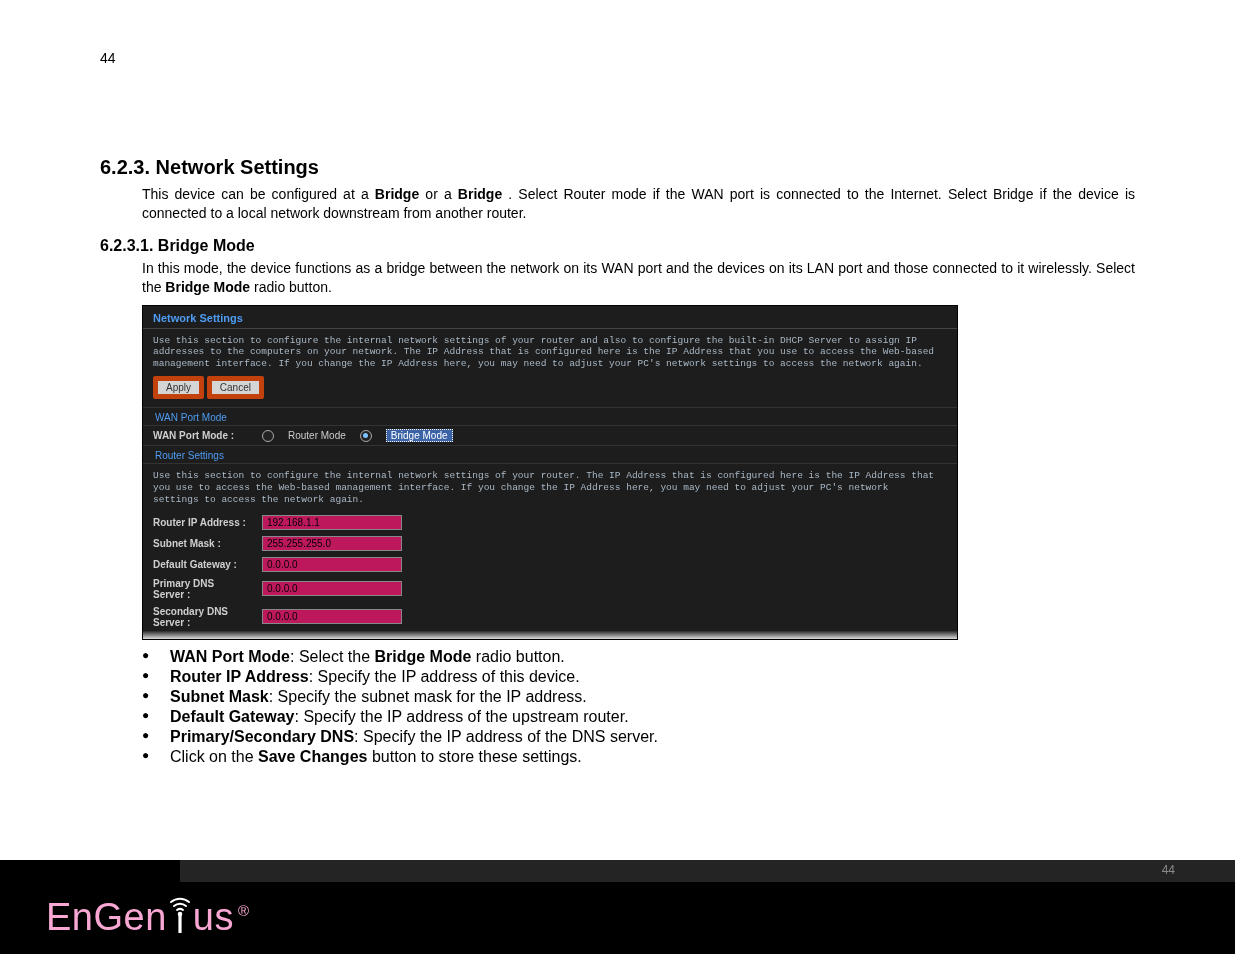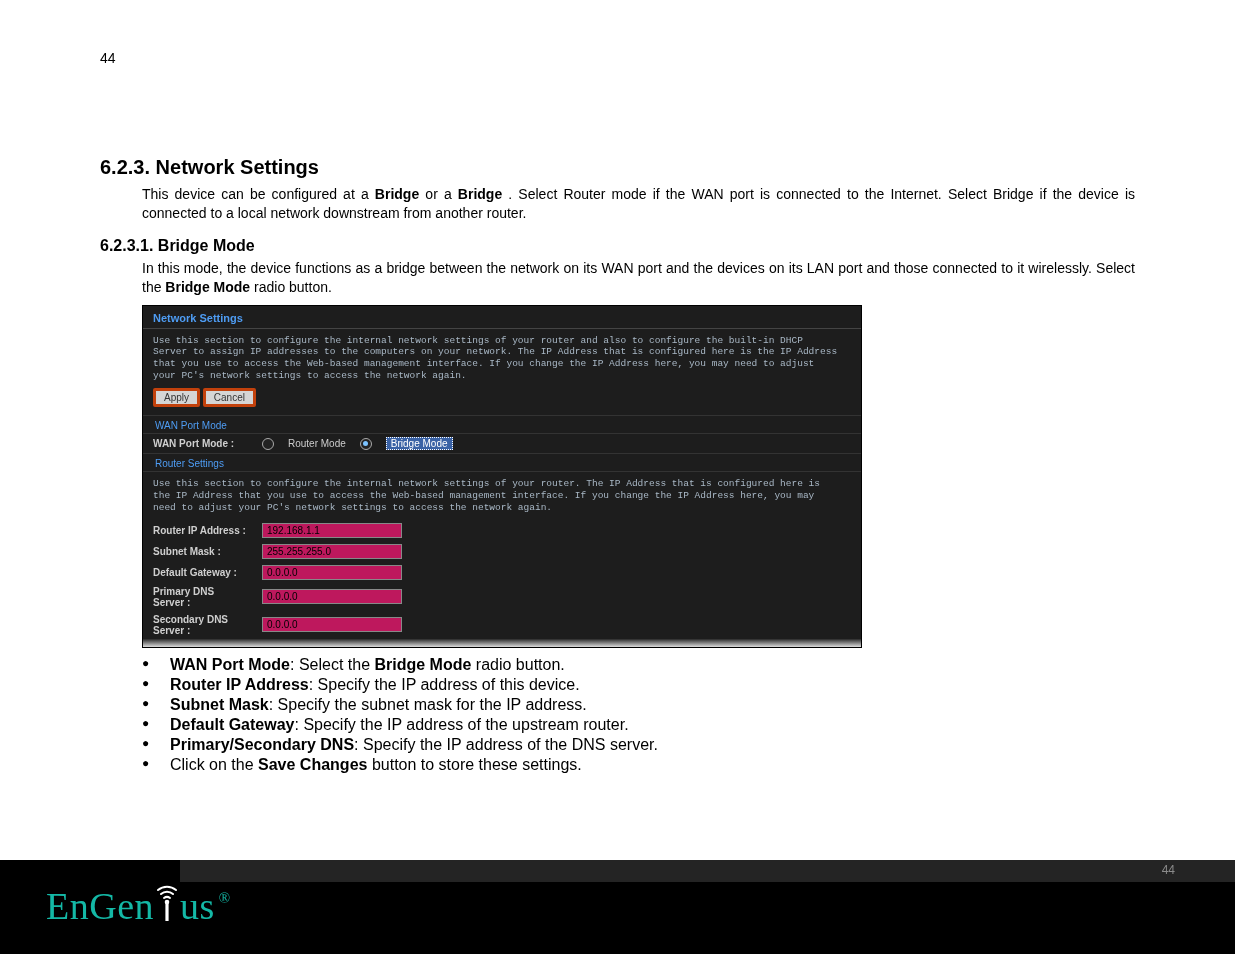--- a/index.html
+++ b/index.html
@@ -31,21 +31,21 @@
   }
   .body-text {
     font-size: 14px;
     line-height: 1.35;
     margin: 0 0 6px 0;
     padding-left: 42px;
     text-align: justify;
   }
   .panel {
     margin: 8px 0 8px 42px;
-    width: 720px;
+    width: 816px;
     background: #1d1d1d;
     color: #bcbcbc;
     font-size: 10px;
     border: 1px solid #000;
     box-sizing: border-box;
     position: relative;
   }
   .panel .title {
     color: #4e9cf3;
     font-weight: bold;
@@ -62,21 +62,21 @@
   }
   .panel .btnrow {
     padding: 0 10px 8px 10px;
   }
   .panel .btn {
     display: inline-block;
     background: #d5d5d5;
     color: #333;
     font-size: 10px;
     padding: 1px 8px;
-    border: 3px solid #c2410c;
+    border: 5px solid #c2410c;
     border-radius: 2px;
   }
   .panel .subhead {
     color: #4e9cf3;
     font-size: 10px;
     padding: 4px 10px 2px 12px;
     border-top: 1px solid #333;
     border-bottom: 1px solid #333;
   }
   .panel .row {
@@ -147,28 +147,28 @@
     position: absolute; right: 60px; top: 3px; color: #8a8a8a; font-size: 12px;
   }
   .footer-bar2 {
     height: 82px;
     background: #000;
     position: relative;
   }
   .brand {
     position: absolute;
     left: 46px;
-    top: 2px;
-    color: #14b8a6;
+    top: 14px;
+    color: #f9a8d4;
     font-size: 38px;
     font-weight: 400;
     letter-spacing: 0.5px;
     display: flex;
     align-items: flex-start;
-    font-family: Liberation Serif, serif;
+    font-family: Liberation Sans, sans-serif;
   }
   .brand .wifi {
     position: relative;
     top: -4px;
     margin: 0 2px;
   }
   .brand .wifi svg { display: block; }
   .brand sup.reg {
     font-size: 15px; vertical-align: top; margin-left: 4px; margin-top: 6px;
   }

